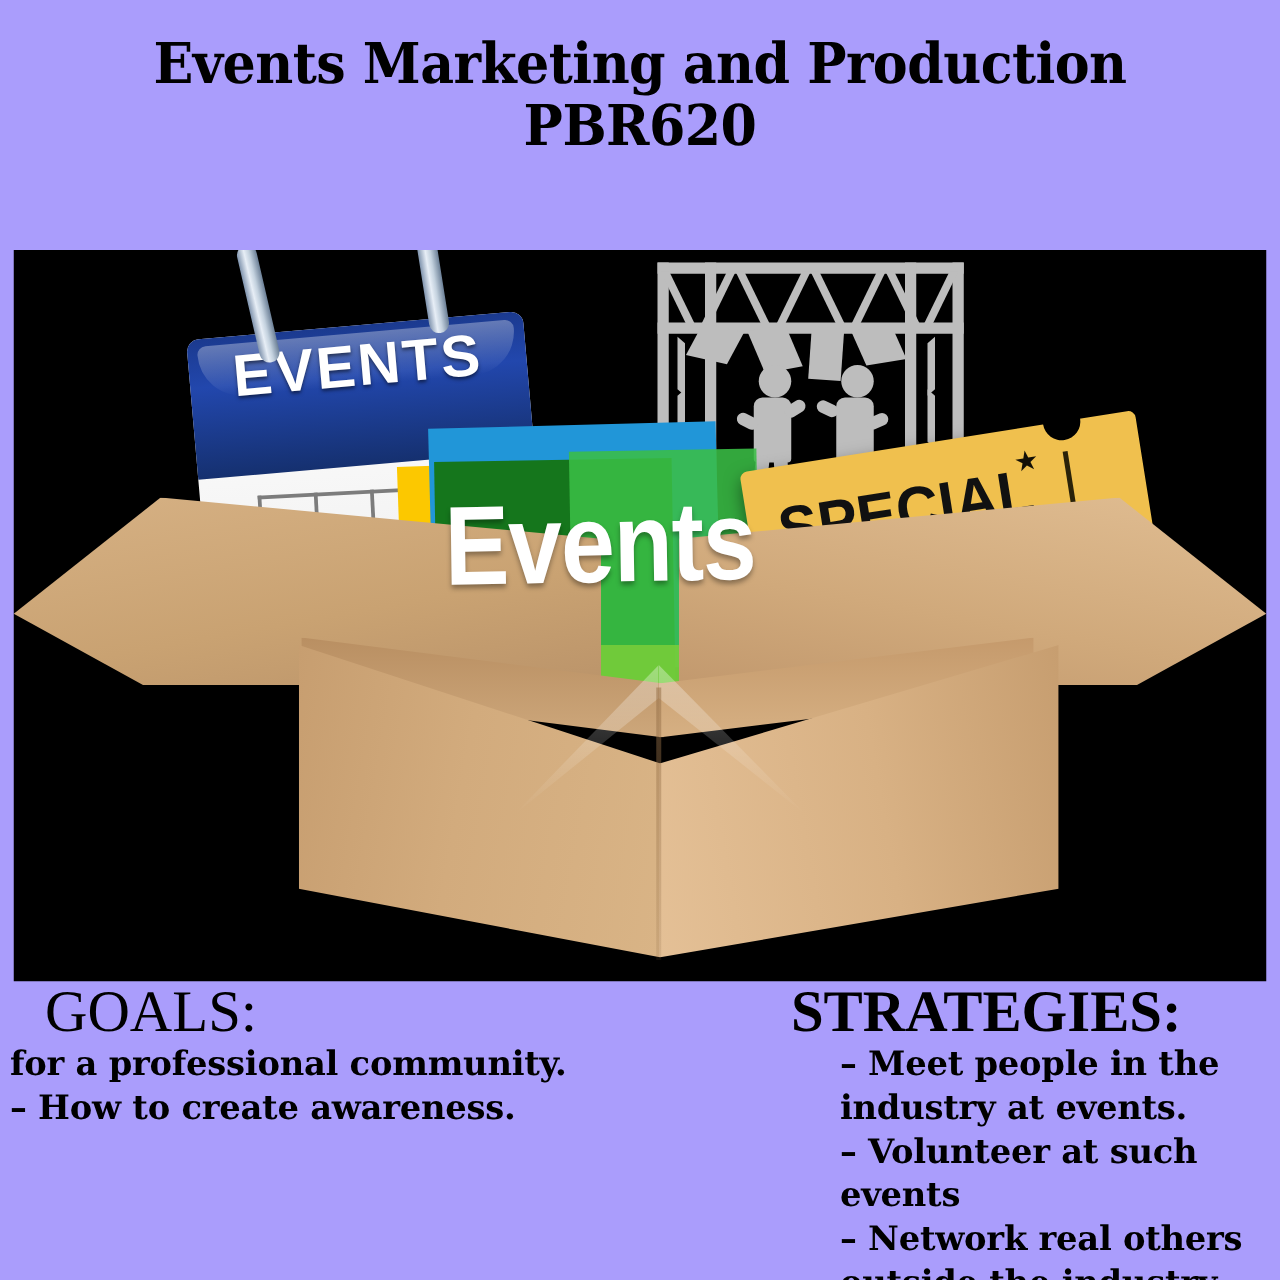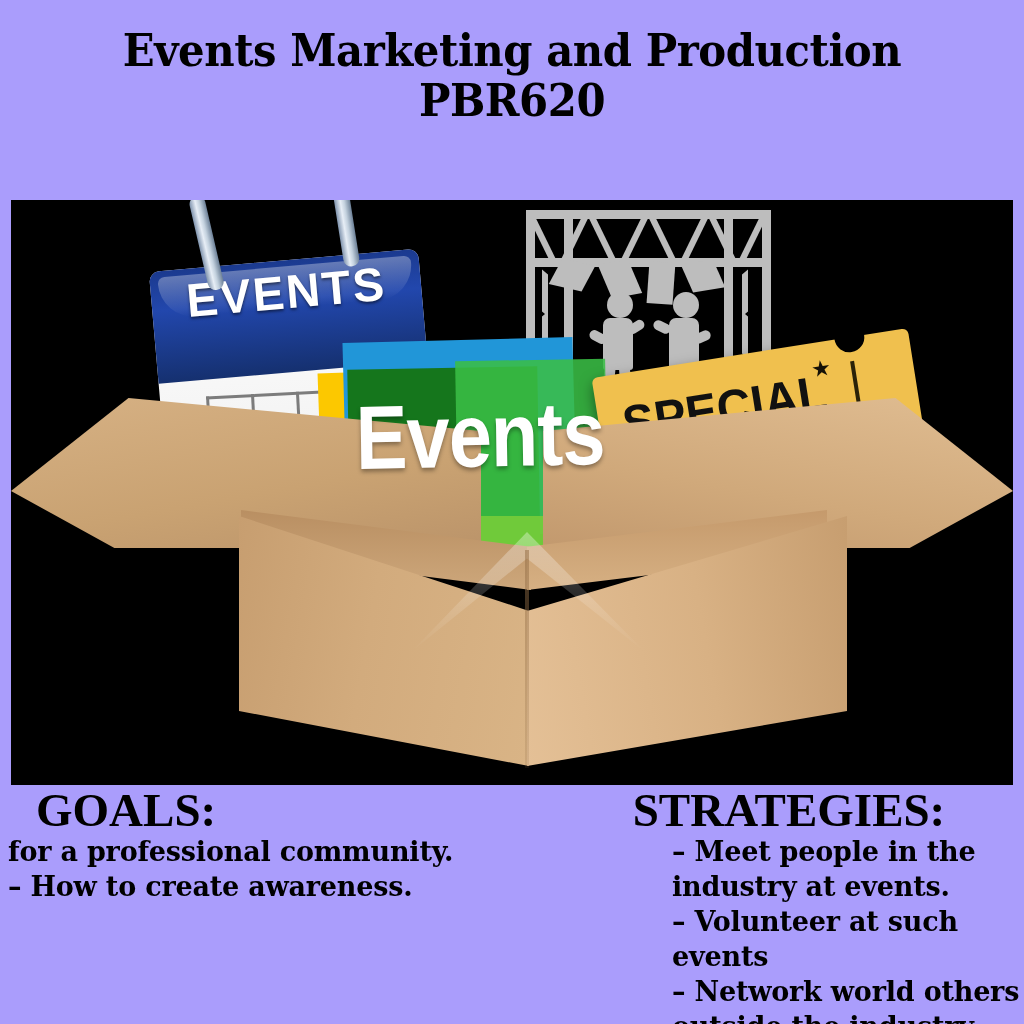--- a/index.html
+++ b/index.html
@@ -308,21 +308,21 @@
   
   #goals {
     position: absolute;
     left: 0; top: 786px;
     width: 470px;
   }
   #goals-heading {
     margin: 0 0 0 36px;
     color: #000000;
     font-family: "Liberation Serif", "DejaVu Serif", serif;
-    font-weight: bold;
+    font-weight: normal;
     font-size: 47px;
     line-height: 48px;
   }
   .body-list {
     margin: 0;
     padding: 0;
     list-style: none;
     color: #000000;
     font-family: "DejaVu Serif", "Liberation Serif", serif;
     font-weight: bold;
@@ -475,18 +475,18 @@
     </ul>
   </div>
 
   <div id="strategies">
     <div id="strategies-heading">STRATEGIES:</div>
     <ul class="body-list">
       <li>– Meet people in the</li>
       <li>industry at events.</li>
       <li>– Volunteer at such</li>
       <li>events</li>
-      <li>– Network world others</li>
+      <li>– Network real others</li>
       <li>outside the industry.</li>
     </ul>
   </div>
 
 </div>
 
 </body></html>

